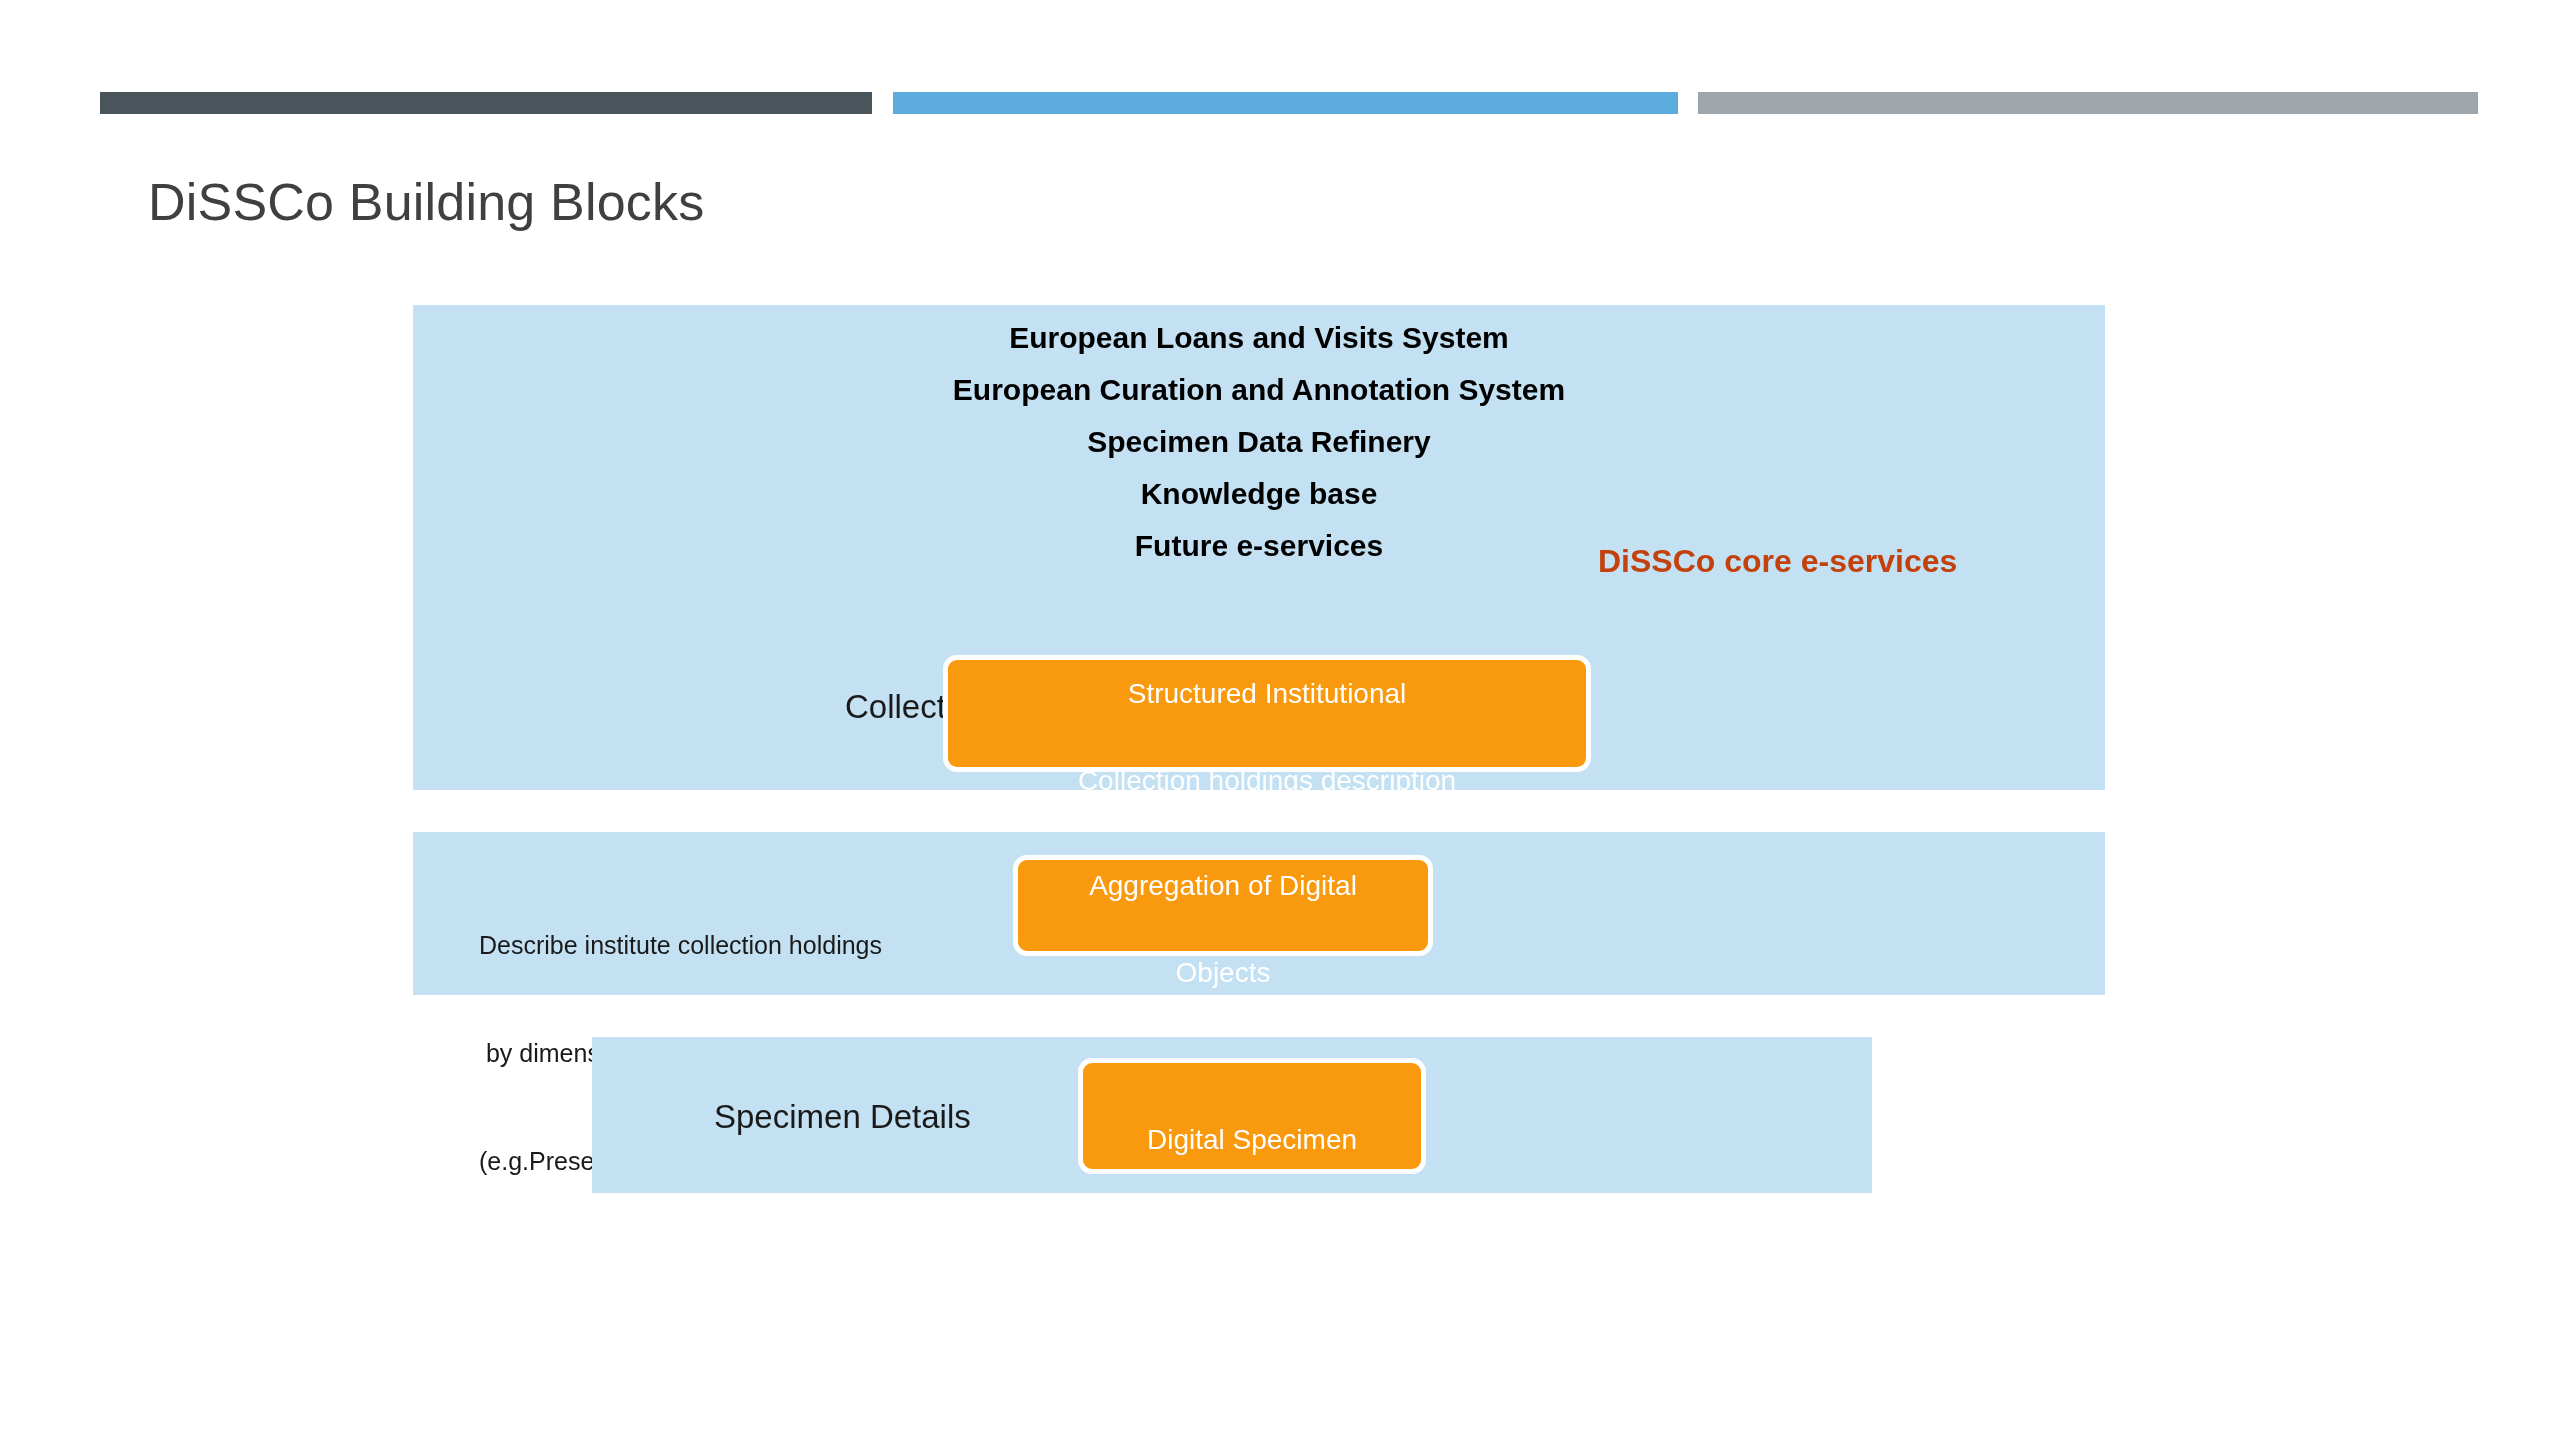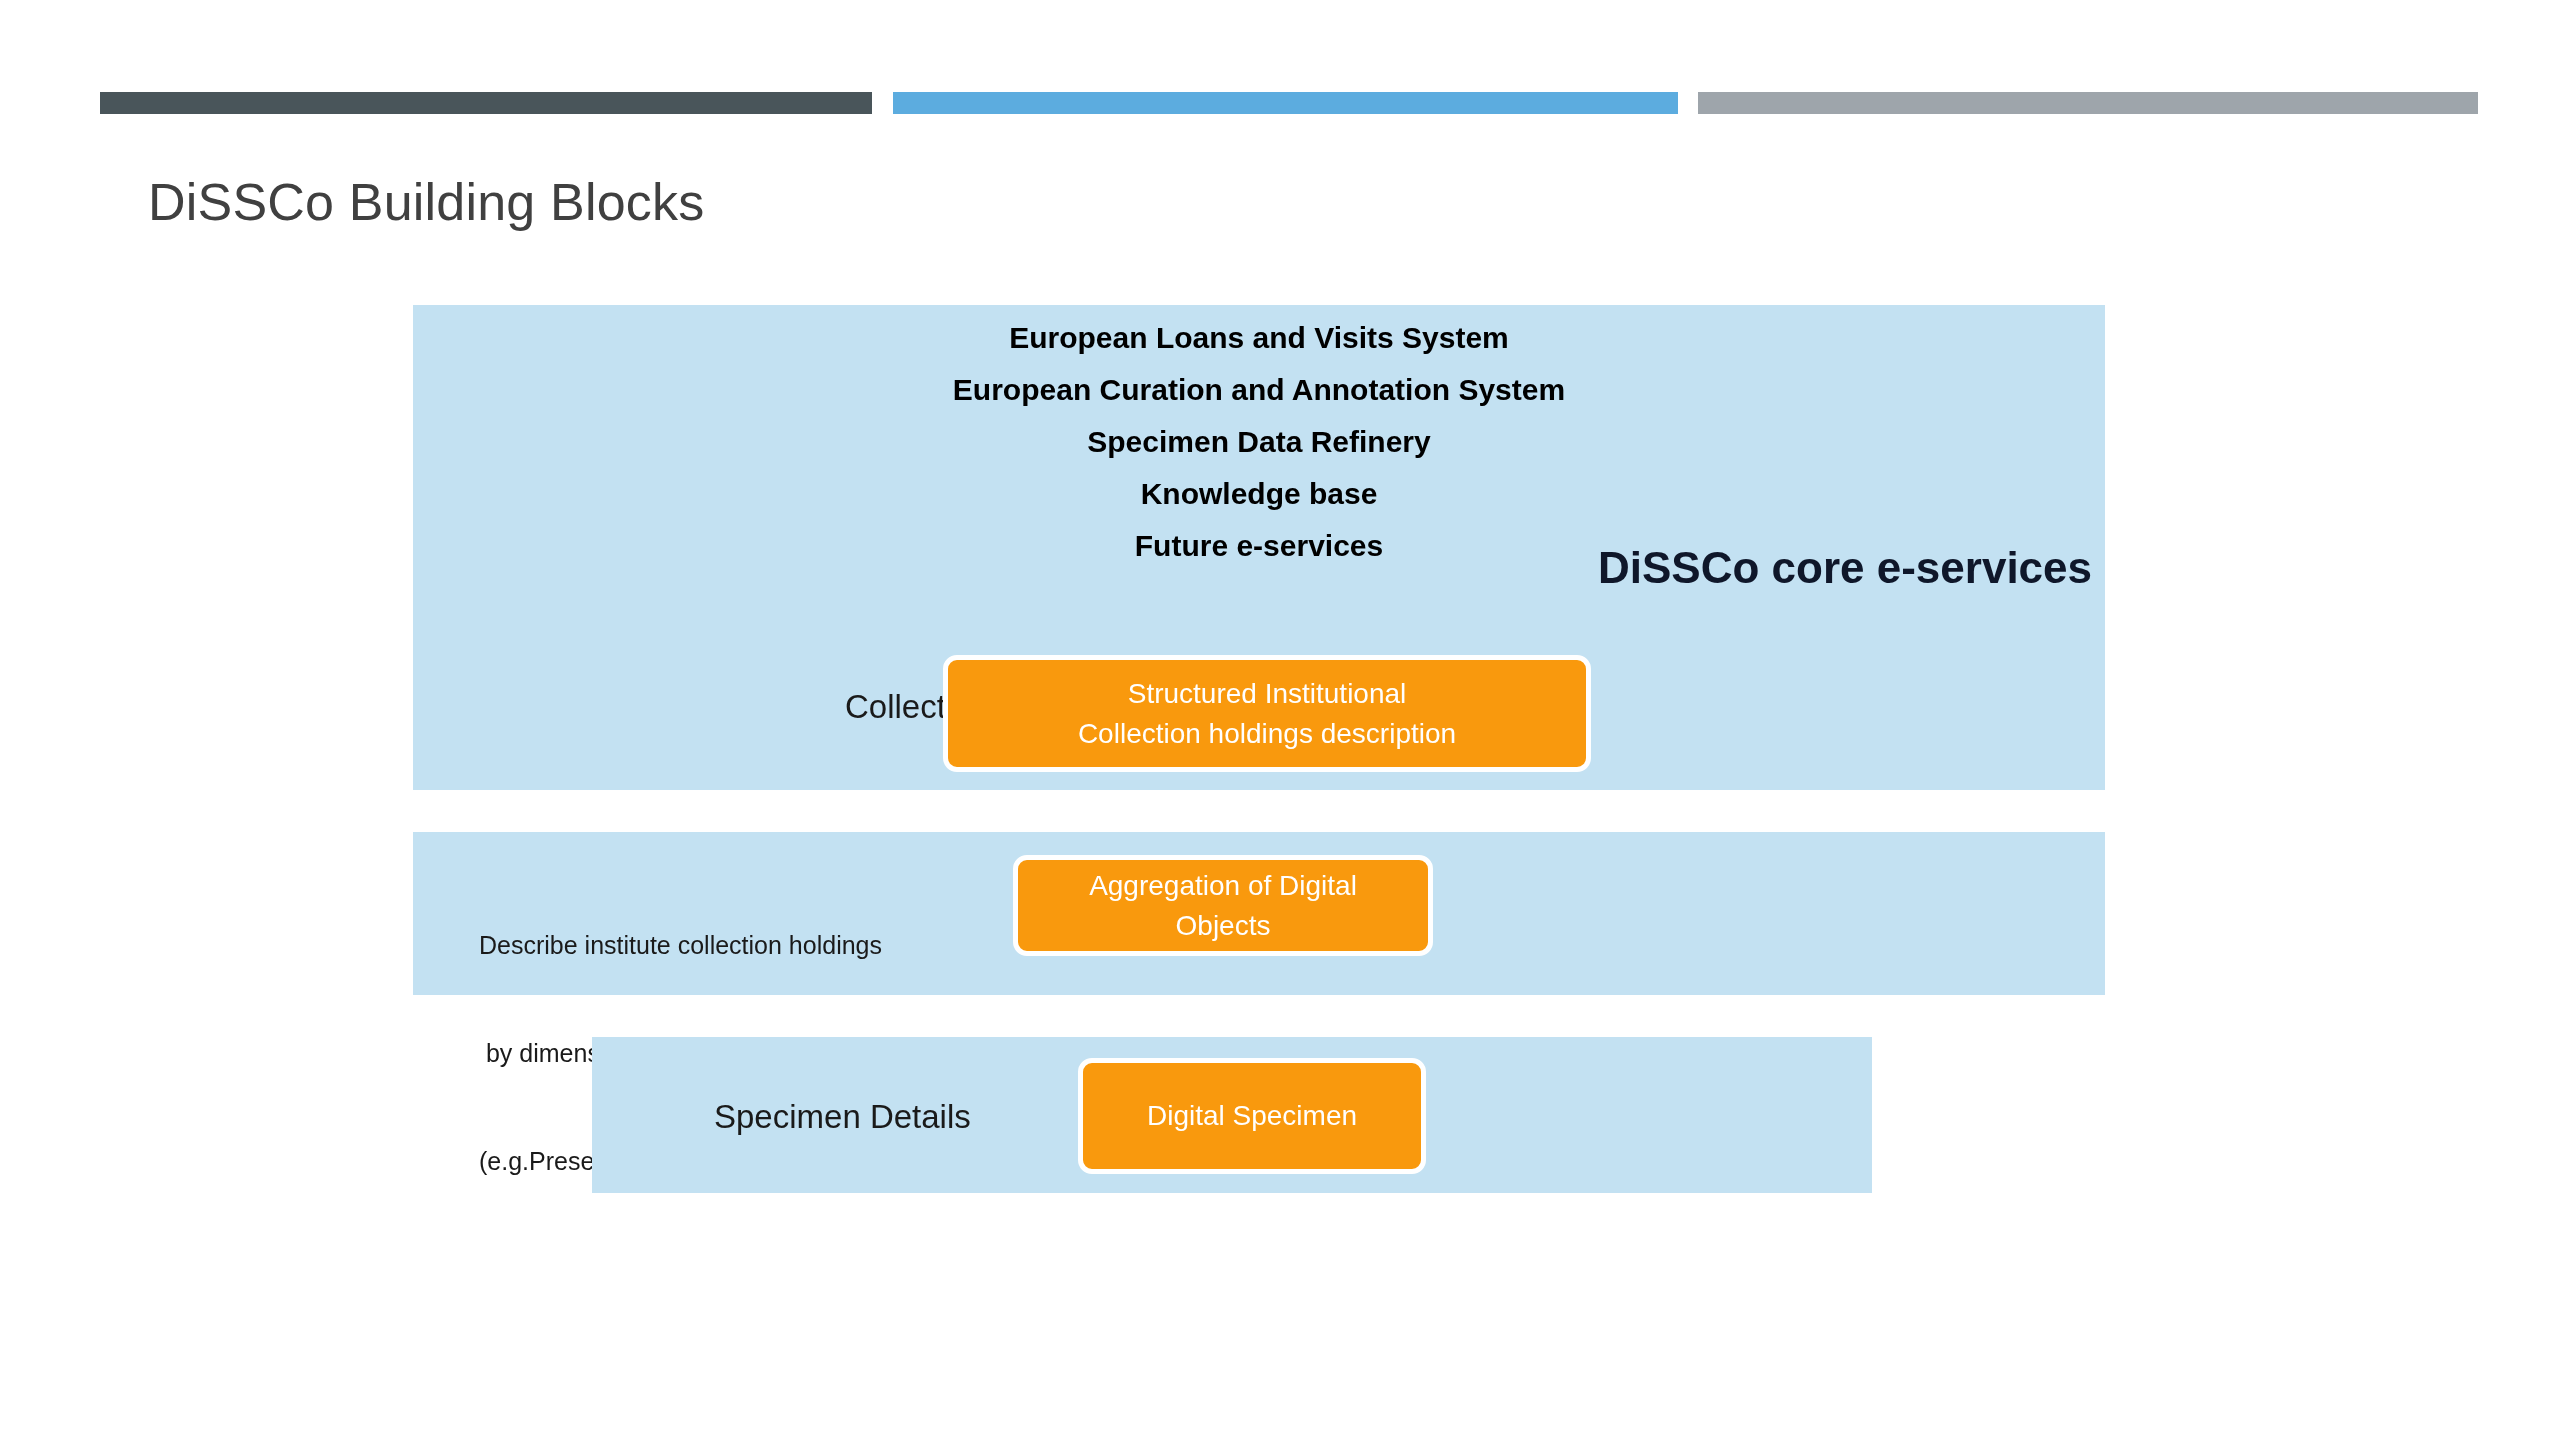--- a/index.html
+++ b/index.html
@@ -64,23 +64,23 @@
     font-size: 30px;
     font-weight: bold;
     color: #000000;
     line-height: 52px;
     white-space: nowrap;
   }
   #core-services-label {
     position: absolute;
     left: 1185px;
     top: 238px;
-    font-size: 44px;
+    font-size: 32px;
     font-weight: bold;
-    color: #0f172a;
+    color: #c2410c;
     white-space: nowrap;
   }
 
   
   .band-label {
     position: absolute;
     font-size: 33px;
     color: #1a1a1a;
     white-space: nowrap;
   }
@@ -110,20 +110,21 @@
     flex-direction: column;
     align-items: center;
     justify-content: center;
     color: #ffffff;
     text-align: center;
   }
   .obox .oline {
     font-size: 28px;
     line-height: 40px;
     white-space: nowrap;
+    margin-top: 47px;
   }
   #obox-structured  { left: 530px; top: 33px; width: 648px; height: 117px; }
   #obox-aggregation { left: 600px; top: 23px; width: 420px; height: 101px; }
   #obox-digital     { left: 486px; top: 21px; width: 348px; height: 116px; }
 </style>
 </head>
 <body>
 
 <div id="slide">
 

